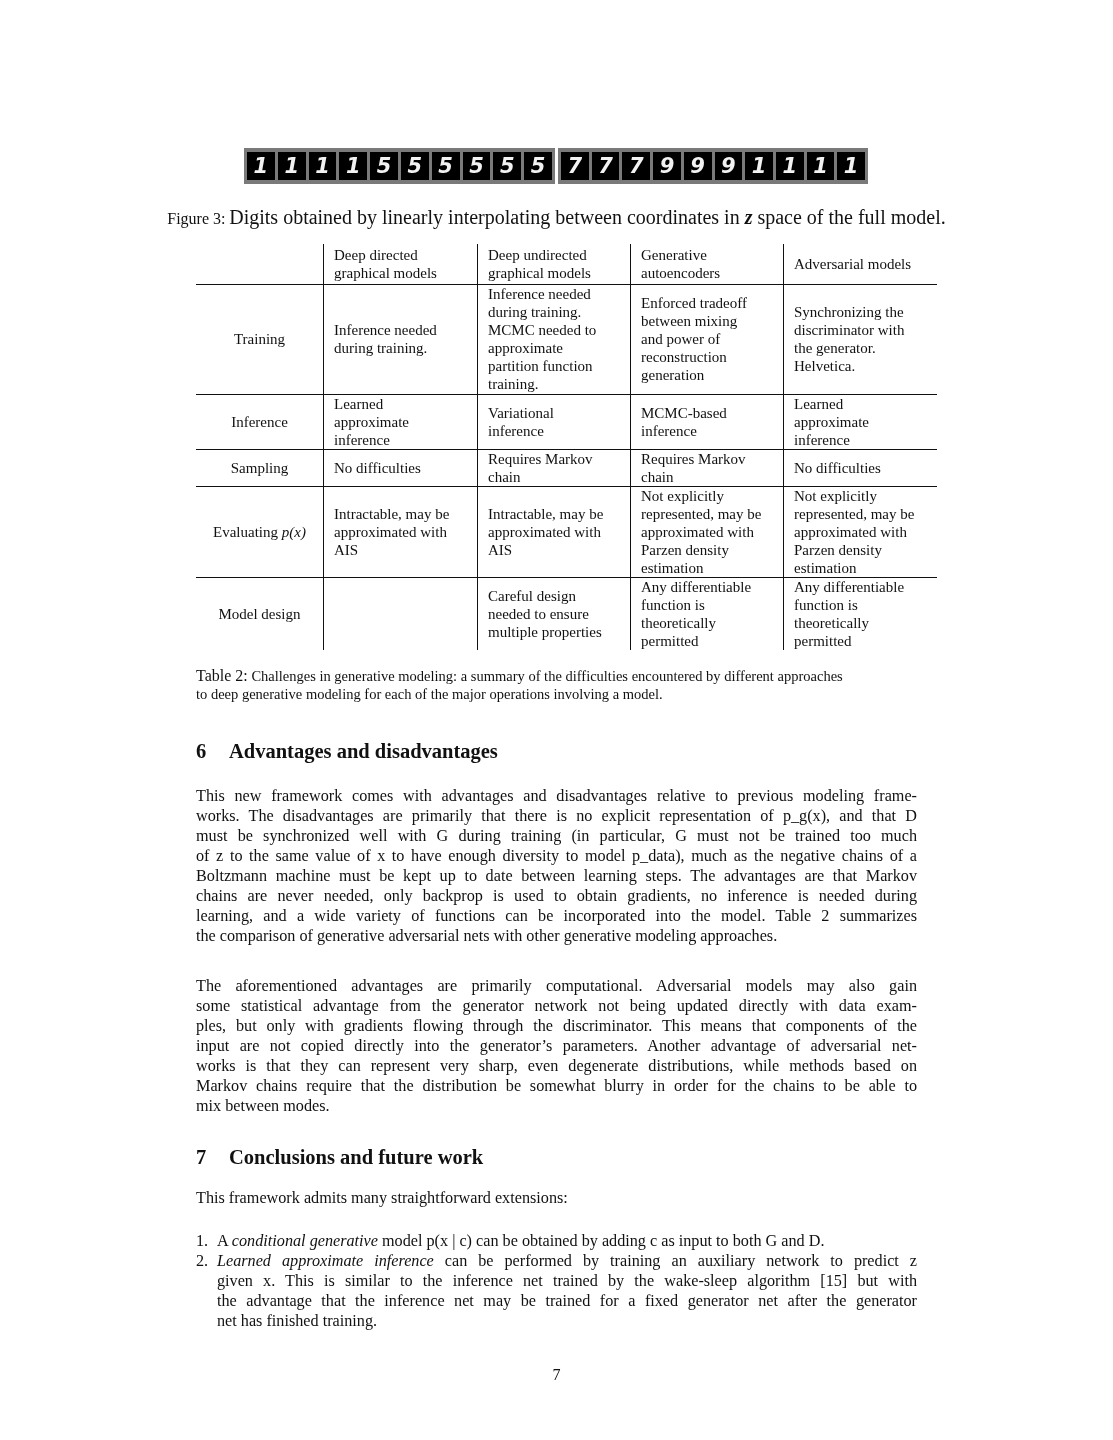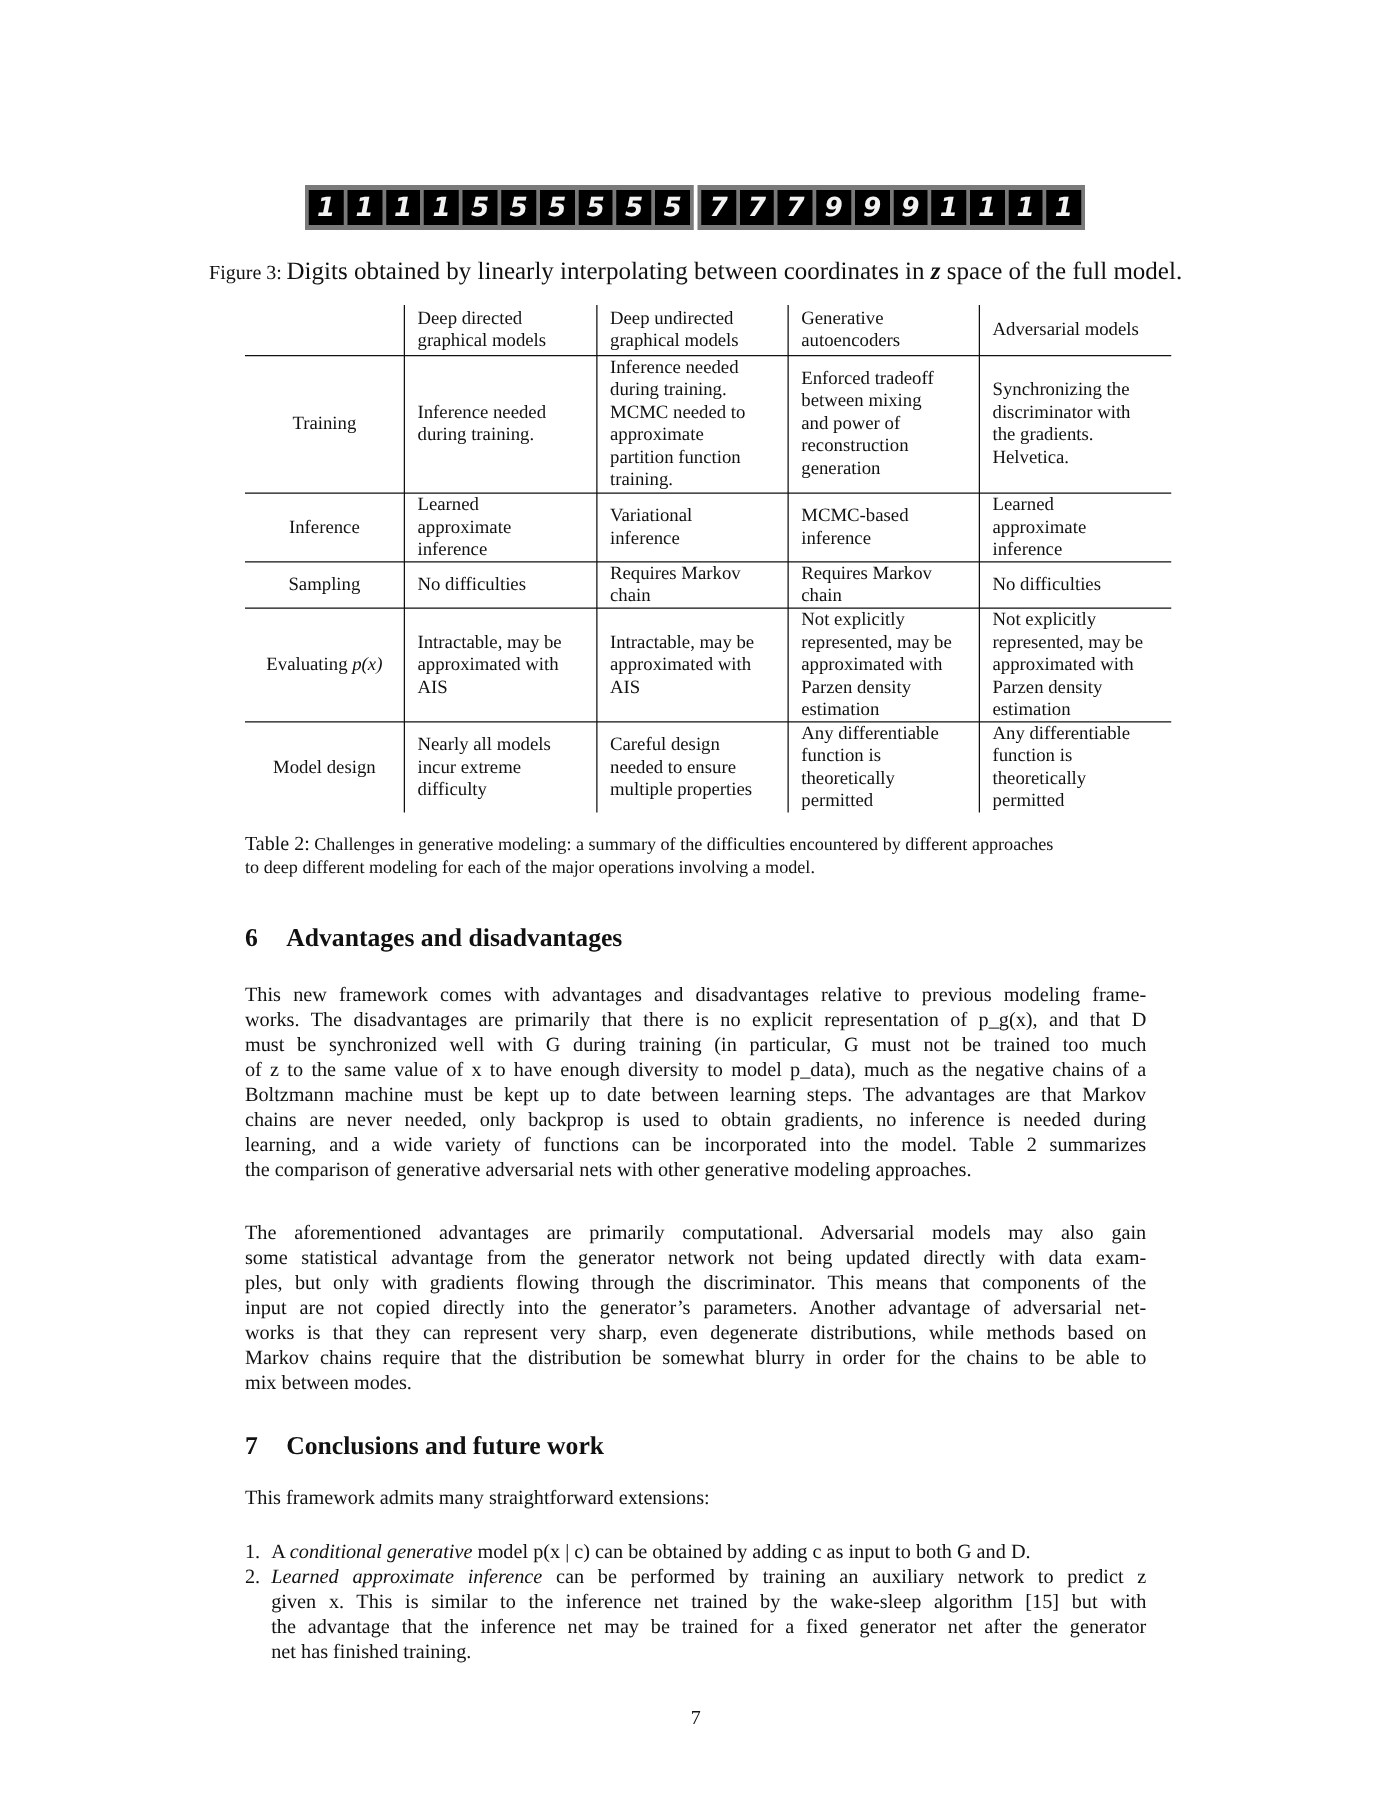--- a/index.html
+++ b/index.html
@@ -146,21 +146,21 @@
     <div class="cell " style="left: 434px; width: 153px; top: 40px; height: 110px;">
       <span>Enforced tradeoff</span>
       <span>between mixing</span>
       <span>and power of</span>
       <span>reconstruction</span>
       <span>generation</span>
     </div>
     <div class="cell " style="left: 587px; width: 154px; top: 40px; height: 110px;">
       <span>Synchronizing the</span>
       <span>discriminator with</span>
-      <span>the gradients.</span>
+      <span>the generator.</span>
       <span>Helvetica.</span>
     </div>
     <div class="cell rowhead" style="left: 0px; width: 127px; top: 150px; height: 55px;">
       <span>Inference</span>
     </div>
     <div class="cell " style="left: 127px; width: 154px; top: 150px; height: 55px;">
       <span>Learned</span>
       <span>approximate</span>
       <span>inference</span>
     </div>
@@ -216,25 +216,20 @@
     </div>
     <div class="cell " style="left: 587px; width: 154px; top: 242px; height: 91px;">
       <span>Not explicitly</span>
       <span>represented, may be</span>
       <span>approximated with</span>
       <span>Parzen density</span>
       <span>estimation</span>
     </div>
     <div class="cell rowhead" style="left: 0px; width: 127px; top: 333px; height: 73px;">
       <span>Model design</span>
-    </div>
-    <div class="cell " style="left: 127px; width: 154px; top: 333px; height: 73px;">
-      <span>Nearly all models</span>
-      <span>incur extreme</span>
-      <span>difficulty</span>
     </div>
     <div class="cell " style="left: 281px; width: 153px; top: 333px; height: 73px;">
       <span>Careful design</span>
       <span>needed to ensure</span>
       <span>multiple properties</span>
     </div>
     <div class="cell " style="left: 434px; width: 153px; top: 333px; height: 73px;">
       <span>Any differentiable</span>
       <span>function is</span>
       <span>theoretically</span>
@@ -243,21 +238,21 @@
     <div class="cell " style="left: 587px; width: 154px; top: 333px; height: 73px;">
       <span>Any differentiable</span>
       <span>function is</span>
       <span>theoretically</span>
       <span>permitted</span>
     </div>
   </div>
 
 <div class="tbl-caption">
   <div><span class="lbl">Table 2:</span> <span>Challenges in generative modeling: a summary of the difficulties encountered by different approaches</span></div>
-  <div>to deep different modeling for each of the major operations involving a model.</div>
+  <div>to deep generative modeling for each of the major operations involving a model.</div>
 </div>
 
 <h2 style="top:740px"><span class="num">6</span><span>Advantages and disadvantages</span></h2>
 
 <div class="para" id="p1" style="top:786px">
     <span class="line">This new framework comes with advantages and disadvantages relative to previous modeling frame-</span>
     <span class="line">works. The disadvantages are primarily that there is no explicit representation of p_g(x), and that D</span>
     <span class="line">must be synchronized well with G during training (in particular, G must not be trained too much</span>
     <span class="line">of z to the same value of x to have enough diversity to model p_data), much as the negative chains of a</span>
     <span class="line">Boltzmann machine must be kept up to date between learning steps. The advantages are that Markov</span>

